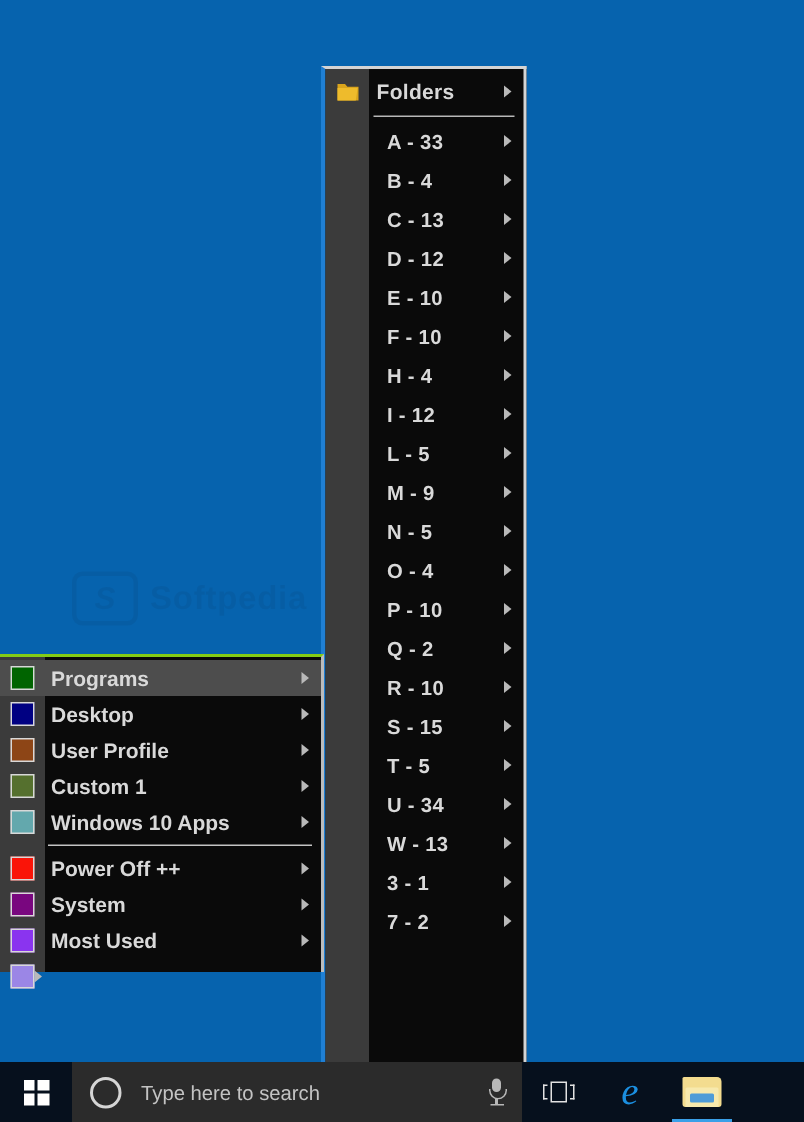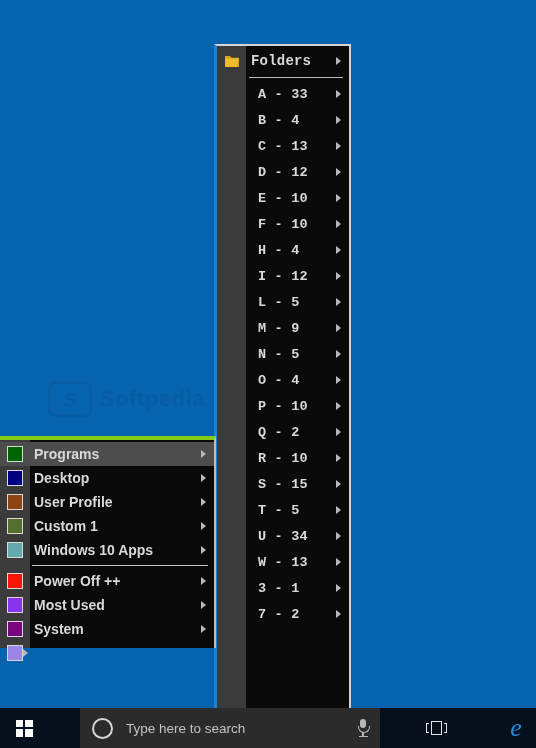--- a/index.html
+++ b/index.html
@@ -132,21 +132,21 @@
     position: relative;
     z-index: 2;
   }
 
   
   #main-menu {
     left: 0;
     top: 436px;
     width: 216px;
     height: 212px;
-    border-top: 4px solid #84cc16;
+    border-top: 2px solid #84cc16;
     border-right: 2px solid #bcbcbc;
     padding-top: 2px;
   }
   #main-menu .menu-item {
     height: 24px;
     padding-right: 8px;
   }
   #main-menu .menu-item .label {
     padding-left: 11px;
     font-size: 14px;
@@ -171,21 +171,20 @@
     border-top: 2px solid #d4d4d4;
     padding-top: 2px;
   }
   #folders-menu .menu-icon-col {
     width: 29px;
     background: #3b3b3b;
   }
   #folders-menu .menu-item {
     height: 26px;
     padding-right: 8px;
-    font-family: Liberation Mono, monospace;
   }
   #folders-menu .menu-item .label {
     padding-left: 11px;
     font-size: 13.5px;
     letter-spacing: 0.2px;
   }
   #folders-menu .menu-sep {
     margin-left: 32px;
     margin-right: 6px;
   }
@@ -204,21 +203,20 @@
   
   #taskbar {
     position: absolute;
     left: 0;
     bottom: 0;
     width: 536px;
     height: 40px;
     background: #06101d;
     display: flex;
     align-items: center;
-    gap: 32px;
   }
   #start-button {
     width: 48px;
     height: 40px;
     display: flex;
     align-items: center;
     justify-content: center;
     flex: none;
   }
   .win-logo {
@@ -518,27 +516,27 @@
           <div class="label">Windows 10 Apps</div>
           <div class="chevron"></div>
         </div>
         <div class="menu-sep"></div>
         <div class="menu-item">
           <div class="swatch" style="background: rgb(250, 20, 8);"></div>
           <div class="label">Power Off ++</div>
           <div class="chevron"></div>
         </div>
         <div class="menu-item">
+          <div class="swatch" style="background: rgb(121, 6, 127);"></div>
+          <div class="label">System</div>
+          <div class="chevron"></div>
+        </div>
+        <div class="menu-item">
           <div class="swatch" style="background: rgb(138, 52, 239);"></div>
           <div class="label">Most Used</div>
-          <div class="chevron"></div>
-        </div>
-        <div class="menu-item">
-          <div class="swatch" style="background: rgb(121, 6, 127);"></div>
-          <div class="label">System</div>
           <div class="chevron"></div>
         </div>
         <div class="menu-item">
           <div class="swatch" style="background: rgb(155, 134, 230);"></div>
           <div class="chevron"></div>
         </div>
       </div>
   </div>
 
 </div>

